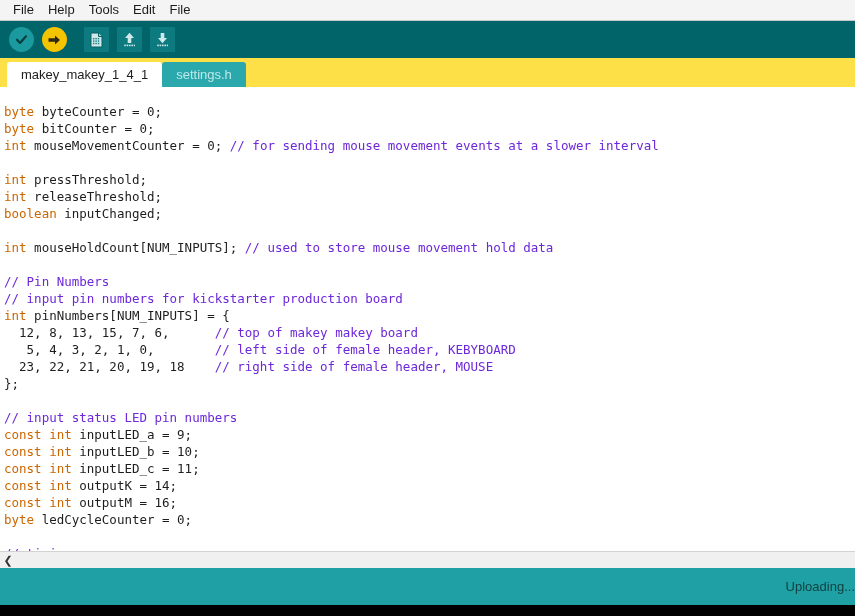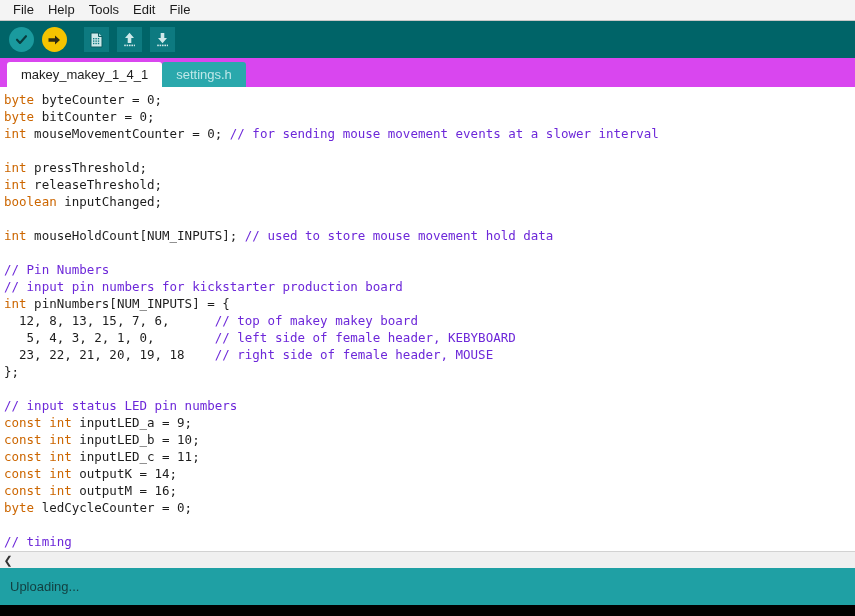--- a/index.html
+++ b/index.html
@@ -59,21 +59,21 @@
   .tb-sep { width: 9px; }
   .sq {
     width: 25px; height: 25px;
     background: #0d7a80;
     display: flex; align-items: center; justify-content: center;
   }
 
   
   .tabbar {
     height: 29px;
-    background: #d946ef;
+    background: #fde047;
     display: flex; align-items: flex-end;
     padding-left: 7px;
     flex: 0 0 auto;
   }
   .tab {
     height: 25px;
     display: flex; align-items: center;
     padding: 0 14px;
     font-size: 13px;
     border-radius: 3px 3px 0 0;
@@ -89,21 +89,21 @@
     color: #bfe8e9;
     margin-top: 24px;
   }
 
   
   .editor {
     flex: 1 1 auto;
     background: #ffffff;
     position: relative;
     overflow: hidden;
-    padding: 4px 0 0 4px;
+    padding: 16px 0 0 4px;
   }
   .code {
     font-family: "DejaVu Sans Mono", monospace;
     font-size: 12.5px;
     line-height: 17px;
     color: #1d1d1d;
     white-space: pre;
   }
   .ln { height: 17px; white-space: pre; }
   .kw  { color: #cc6600; }
@@ -127,20 +127,21 @@
     cursor: pointer;
   }
 
   
   .statusbar {
     height: 37px;
     background: #1fa0a4;
     display: flex; align-items: center;
     padding-left: 10px;
     flex: 0 0 auto;
+    justify-content: flex-end;
   }
   .status-text {
     font-size: 13px;
     color: #123f40;
   }
 
   
   .console {
     height: 11px;
     background: #000000;

